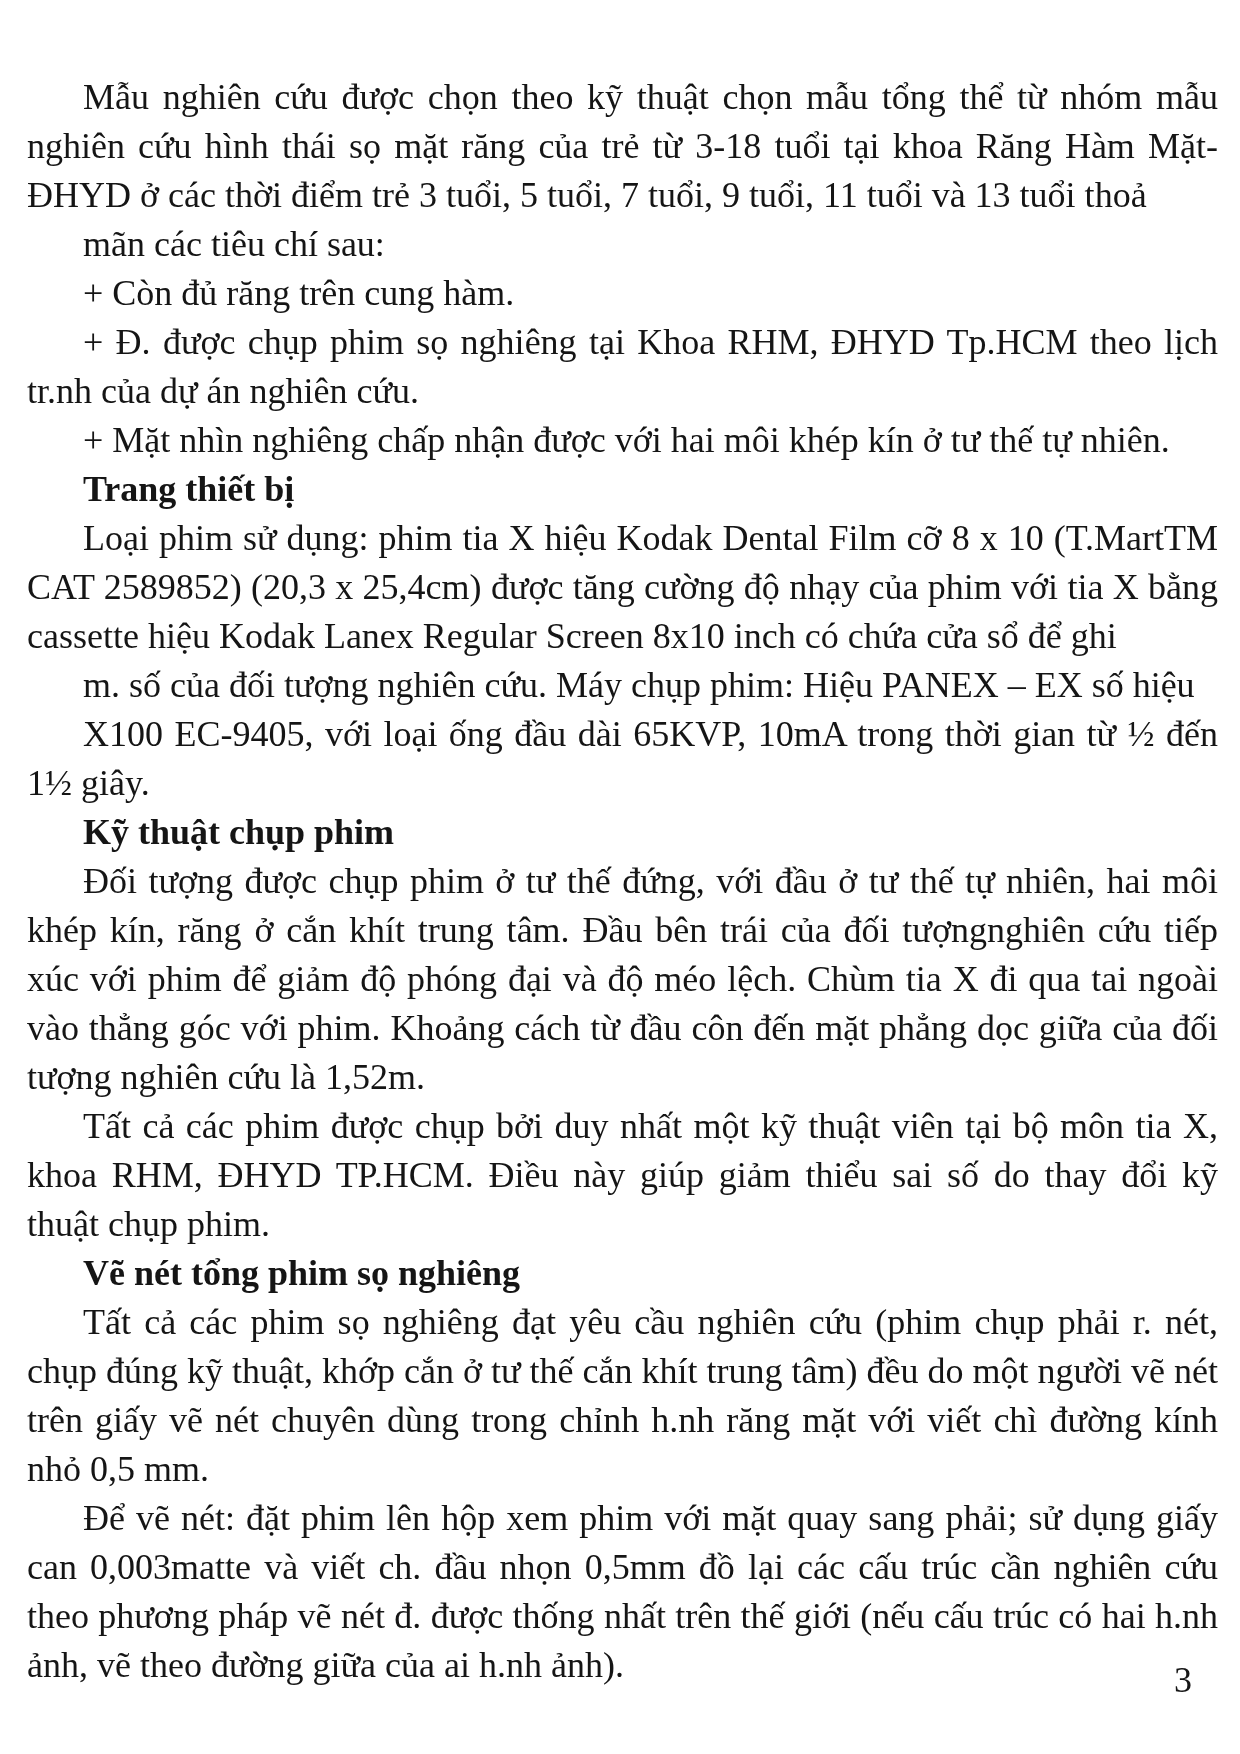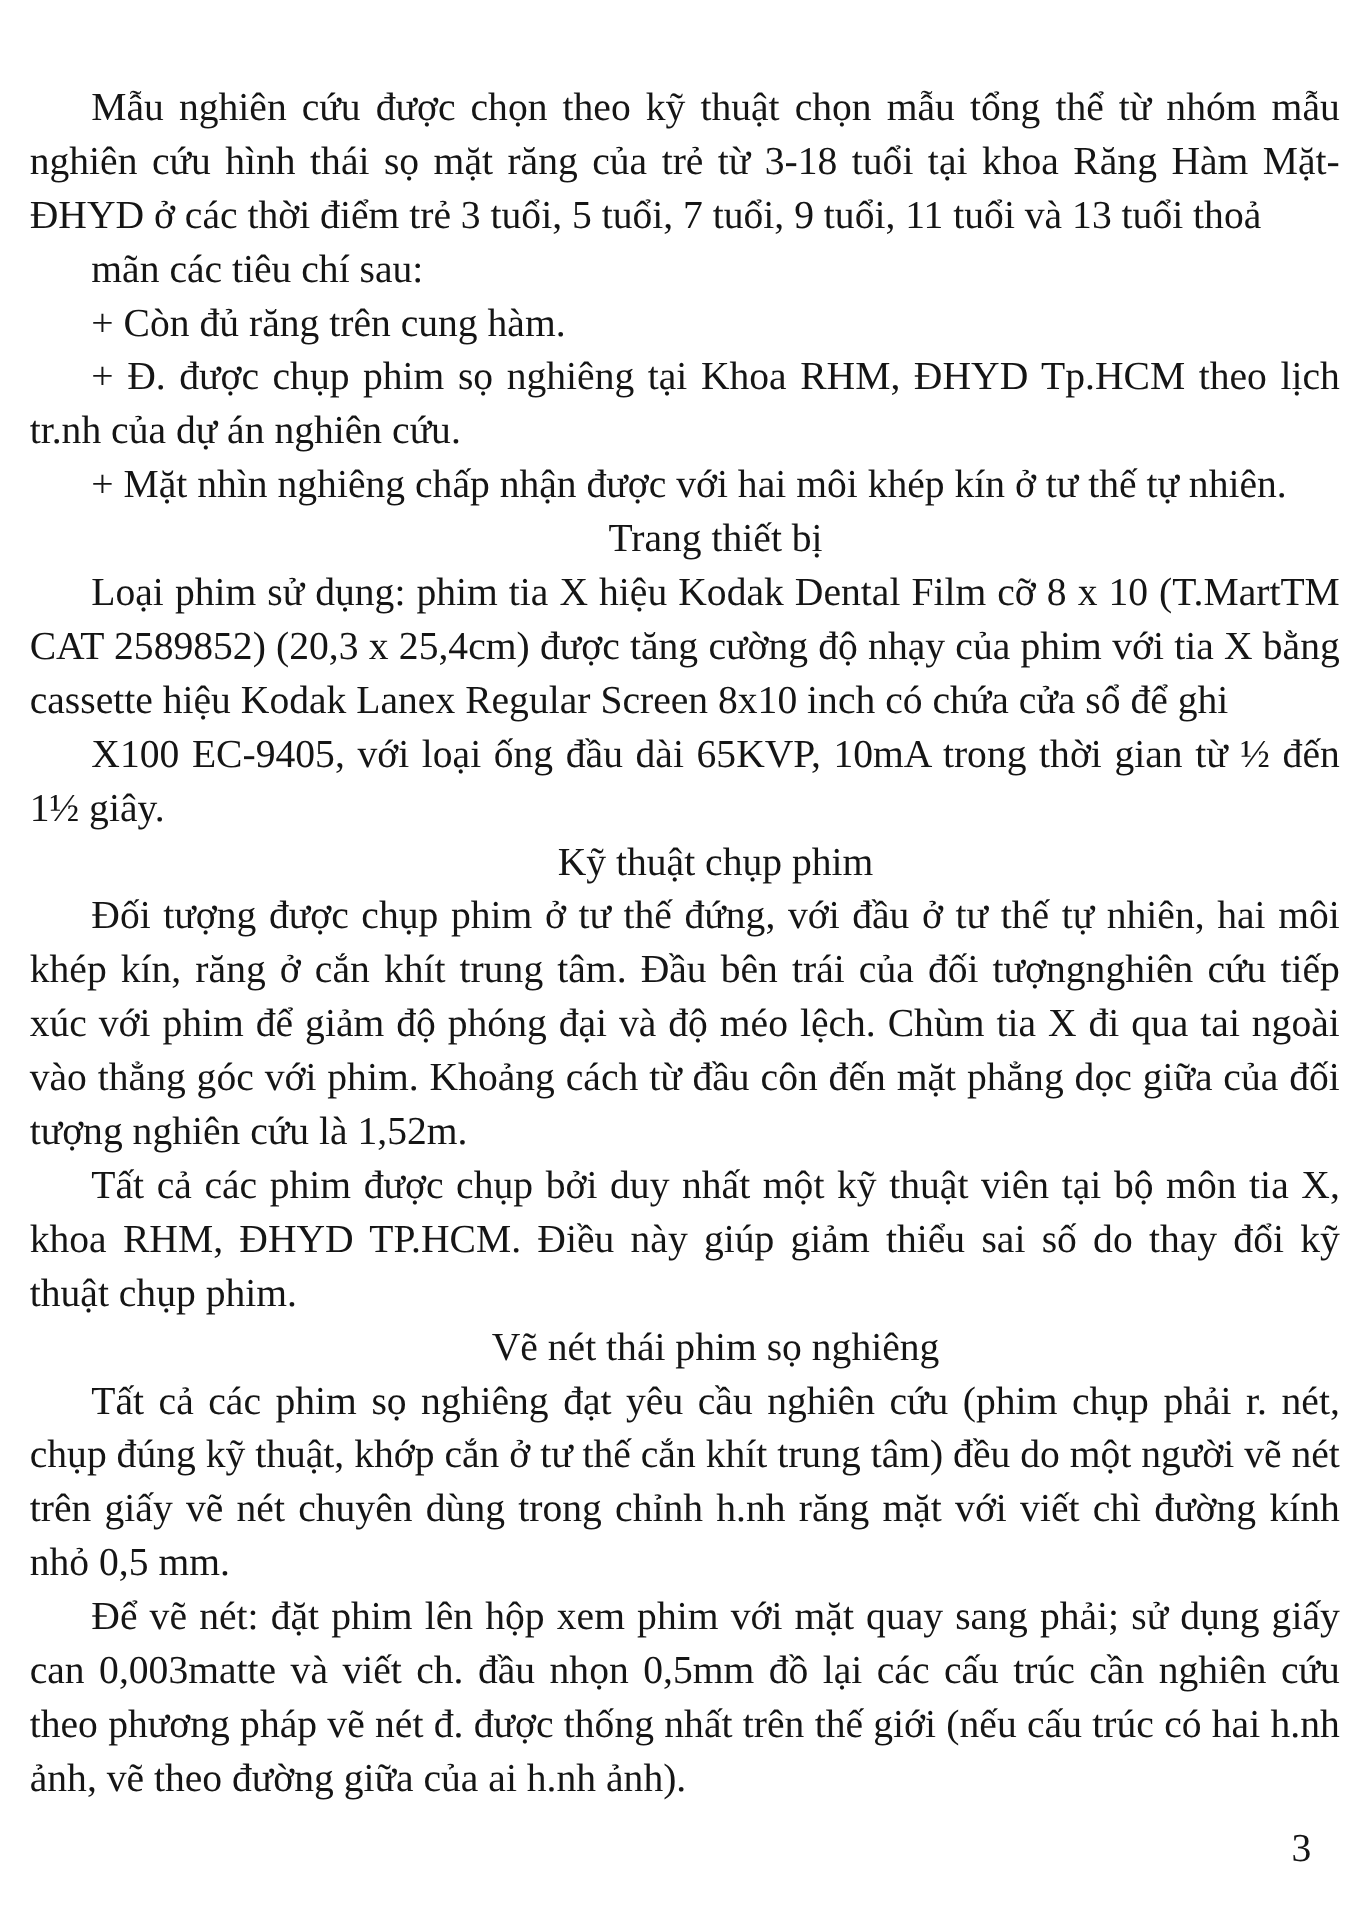--- a/index.html
+++ b/index.html
@@ -28,22 +28,22 @@
     font-size: 36px;
     line-height: 49px;
     text-align: justify;
   }
   .content p {
     margin: 0;
     padding: 0;
     text-indent: 56px;
   }
   .content p.heading {
-    font-weight: normal;
-    text-align: center;
+    font-weight: bold;
+    text-align: left;
   }
   .page-number {
     position: absolute;
     top: 1640px;
     right: 48px;
     font-size: 36px;
     line-height: 49px;
     text-align: right;
   }
 </style>
@@ -52,22 +52,23 @@
 
 <div class="page">
   <div class="content" id="doc-content">
       <p class="body">Mẫu nghiên cứu được chọn theo kỹ thuật chọn mẫu tổng thể từ nhóm mẫu nghiên cứu hình thái sọ mặt răng của trẻ từ 3-18 tuổi tại khoa Răng Hàm Mặt- ĐHYD ở các thời điểm trẻ 3 tuổi, 5 tuổi, 7 tuổi, 9 tuổi, 11 tuổi và 13 tuổi thoả</p>
       <p class="body">mãn các tiêu chí sau:</p>
       <p class="body">+ Còn đủ răng trên cung hàm.</p>
       <p class="body">+ Đ. được chụp phim sọ nghiêng tại Khoa RHM, ĐHYD Tp.HCM theo lịch tr.nh của dự án nghiên cứu.</p>
       <p class="body">+ Mặt nhìn nghiêng chấp nhận được với hai môi khép kín ở tư thế tự nhiên.</p>
       <p class="heading">Trang thiết bị</p>
       <p class="body">Loại phim sử dụng: phim tia X hiệu Kodak Dental Film cỡ 8 x 10 (T.MartTM CAT 2589852) (20,3 x 25,4cm) được tăng cường độ nhạy của phim với tia X bằng cassette hiệu Kodak Lanex Regular Screen 8x10 inch có chứa cửa sổ để ghi</p>
+      <p class="body">m. số của đối tượng nghiên cứu. Máy chụp phim: Hiệu PANEX – EX số hiệu</p>
       <p class="body">X100 EC-9405, với loại ống đầu dài 65KVP, 10mA trong thời gian từ ½ đến 1½ giây.</p>
       <p class="heading">Kỹ thuật chụp phim</p>
       <p class="body">Đối tượng được chụp phim ở tư thế đứng, với đầu ở tư thế tự nhiên, hai môi khép kín, răng ở cắn khít trung tâm. Đầu bên trái của đối tượngnghiên cứu tiếp xúc với phim để giảm độ phóng đại và độ méo lệch. Chùm tia X đi qua tai ngoài vào thẳng góc với phim. Khoảng cách từ đầu côn đến mặt phẳng dọc giữa của đối tượng nghiên cứu là 1,52m.</p>
       <p class="body">Tất cả các phim được chụp bởi duy nhất một kỹ thuật viên tại bộ môn tia X, khoa RHM, ĐHYD TP.HCM. Điều này giúp giảm thiểu sai số do thay đổi kỹ thuật chụp phim.</p>
-      <p class="heading">Vẽ nét thái phim sọ nghiêng</p>
+      <p class="heading">Vẽ nét tổng phim sọ nghiêng</p>
       <p class="body">Tất cả các phim sọ nghiêng đạt yêu cầu nghiên cứu (phim chụp phải r. nét, chụp đúng kỹ thuật, khớp cắn ở tư thế cắn khít trung tâm) đều do một người vẽ nét trên giấy vẽ nét chuyên dùng trong chỉnh h.nh răng mặt với viết chì đường kính nhỏ 0,5 mm.</p>
       <p class="body">Để vẽ nét: đặt phim lên hộp xem phim với mặt quay sang phải; sử dụng giấy can 0,003matte và viết ch. đầu nhọn 0,5mm đồ lại các cấu trúc cần nghiên cứu theo phương pháp vẽ nét đ. được thống nhất trên thế giới (nếu cấu trúc có hai h.nh ảnh, vẽ theo đường giữa của ai h.nh ảnh).</p>
     </div>
   <div class="page-number">3</div>
 </div>
 
 </body></html>

